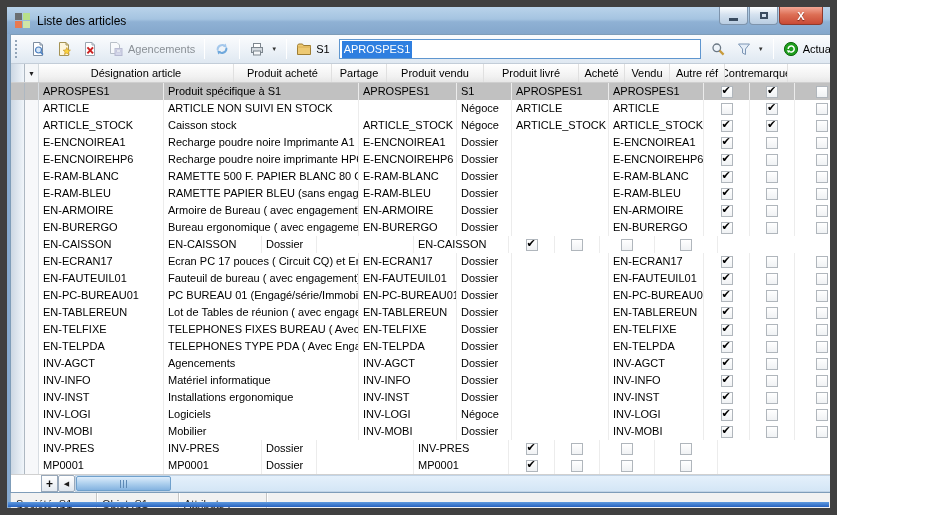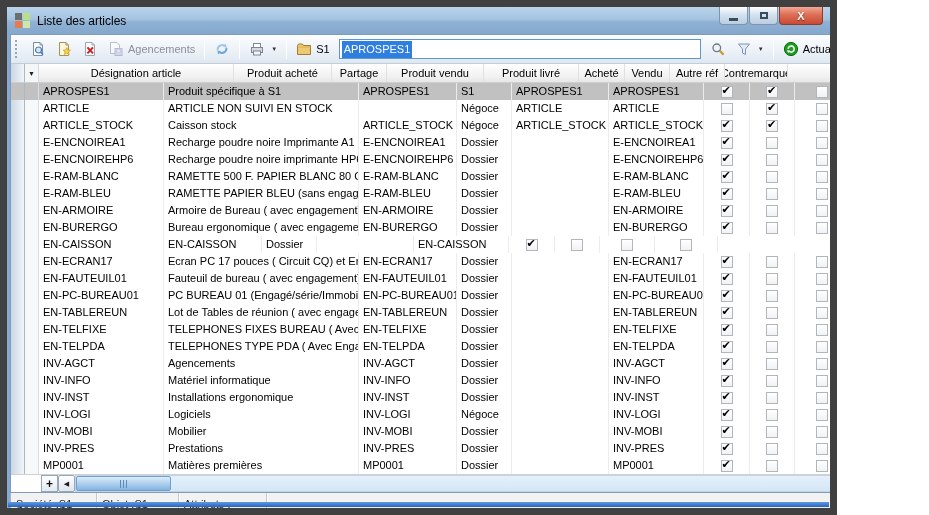--- a/index.html
+++ b/index.html
@@ -788,21 +788,20 @@
               <span class="checkbox"></span>
             </div>
             <div class="cell chk" style="width: 63px;">
               <span class="checkbox"></span>
             </div>
           </div>
           <div class="grow">
             <div class="cell rsel1"></div>
             <div class="cell rsel2"></div>
             <div class="cell" style="width: 125px;">INV-PRES</div>
-            <div class="cell" style="width: 195px;">Prestations</div>
             <div class="cell" style="width: 98px;">INV-PRES</div>
             <div class="cell" style="width: 55px;">Dossier</div>
             <div class="cell" style="width: 97px;"></div>
             <div class="cell" style="width: 95px;">INV-PRES</div>
             <div class="cell chk" style="width: 46px;">
               <span class="checkbox">
                 <span class="mark">✔</span>
               </span>
             </div>
             <div class="cell chk" style="width: 45px;">
@@ -812,21 +811,20 @@
               <span class="checkbox"></span>
             </div>
             <div class="cell chk" style="width: 63px;">
               <span class="checkbox"></span>
             </div>
           </div>
           <div class="grow">
             <div class="cell rsel1"></div>
             <div class="cell rsel2"></div>
             <div class="cell" style="width: 125px;">MP0001</div>
-            <div class="cell" style="width: 195px;">Matières premières</div>
             <div class="cell" style="width: 98px;">MP0001</div>
             <div class="cell" style="width: 55px;">Dossier</div>
             <div class="cell" style="width: 97px;"></div>
             <div class="cell" style="width: 95px;">MP0001</div>
             <div class="cell chk" style="width: 46px;">
               <span class="checkbox">
                 <span class="mark">✔</span>
               </span>
             </div>
             <div class="cell chk" style="width: 45px;">

